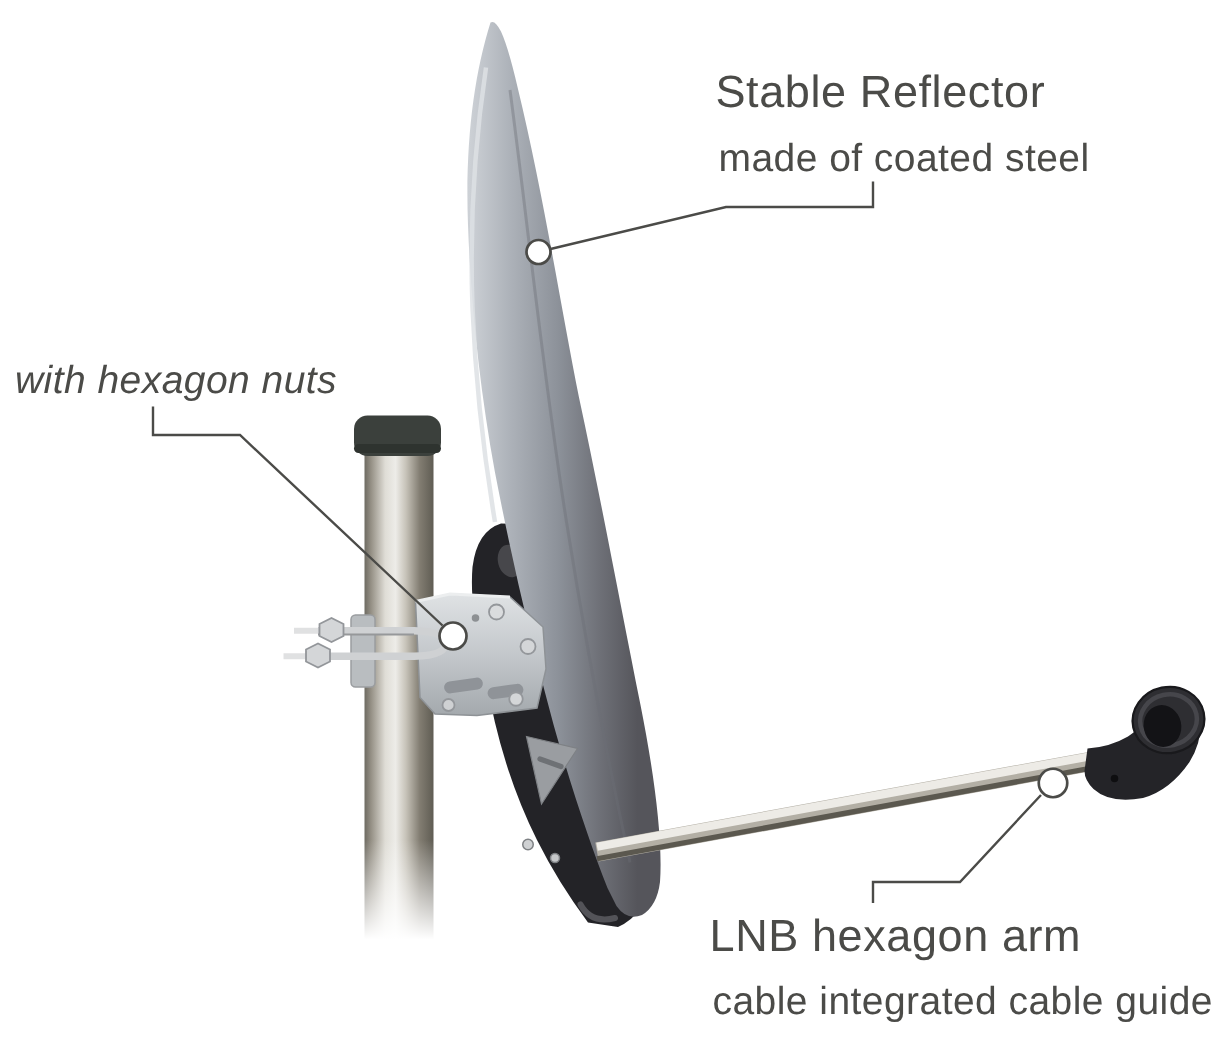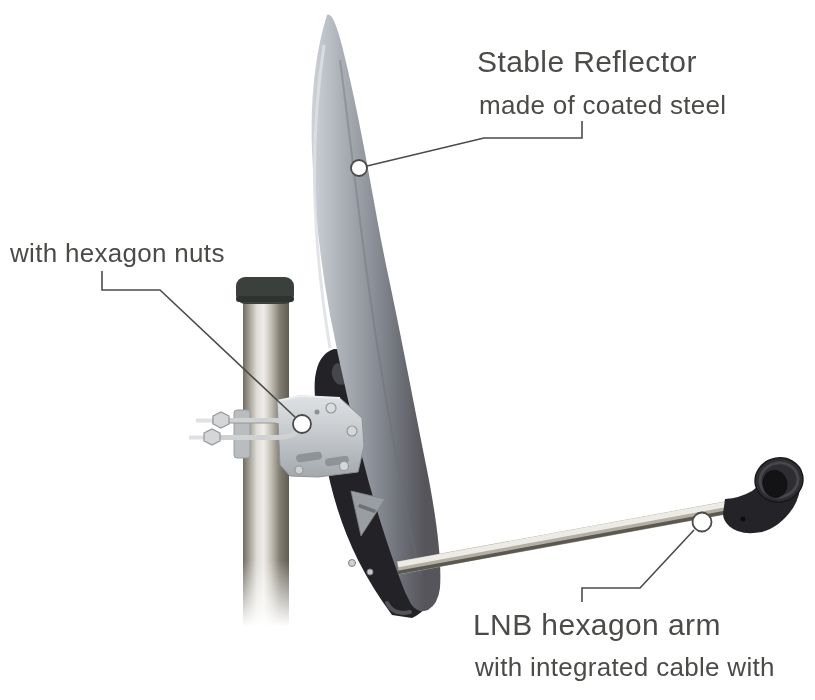--- a/index.html
+++ b/index.html
@@ -16,21 +16,21 @@
     font-size:30px;line-height:1;letter-spacing:.4px;font-weight:400;
     white-space:nowrap;
   }
   .anno-sub{
     font-size:26px;line-height:1;letter-spacing:.3px;font-weight:400;
     white-space:nowrap;
   }
   #anno-reflector-title{left:477px;top:47px;}
   #anno-reflector-sub{left:479px;top:92px;}
   #anno-mast-title{left:12px;top:196px;}
-  #anno-mast-sub{left:10px;top:240px;}
+  #anno-mast-sub{left:10px;top:240px;font-style:italic;}
   #anno-lnb-title{left:473px;top:610px;}
   #anno-lnb-sub{left:475px;top:654px;}
 </style>
 </head>
 <body>
 
 <div class="stage">
 
   <svg class="scene" width="815" height="700" viewBox="0 0 815 700">
     <defs>
@@ -149,15 +149,15 @@
       <circle cx="702" cy="522" r="9.5" fill="#ffffff" stroke-width="1.8" stroke="#4b4b48"></circle>
     </g>
   </svg>
 
   <div class="anno anno-title" id="anno-reflector-title">Stable Reflector</div>
   <div class="anno anno-sub" id="anno-reflector-sub">made of coated steel</div>
 
   <div class="anno anno-sub" id="anno-mast-sub">with hexagon nuts</div>
 
   <div class="anno anno-title" id="anno-lnb-title">LNB hexagon arm</div>
-  <div class="anno anno-sub" id="anno-lnb-sub">with integrated cable with</div>
+  <div class="anno anno-sub" id="anno-lnb-sub">cable integrated cable guide</div>
 
 </div>
 
 </body></html>

